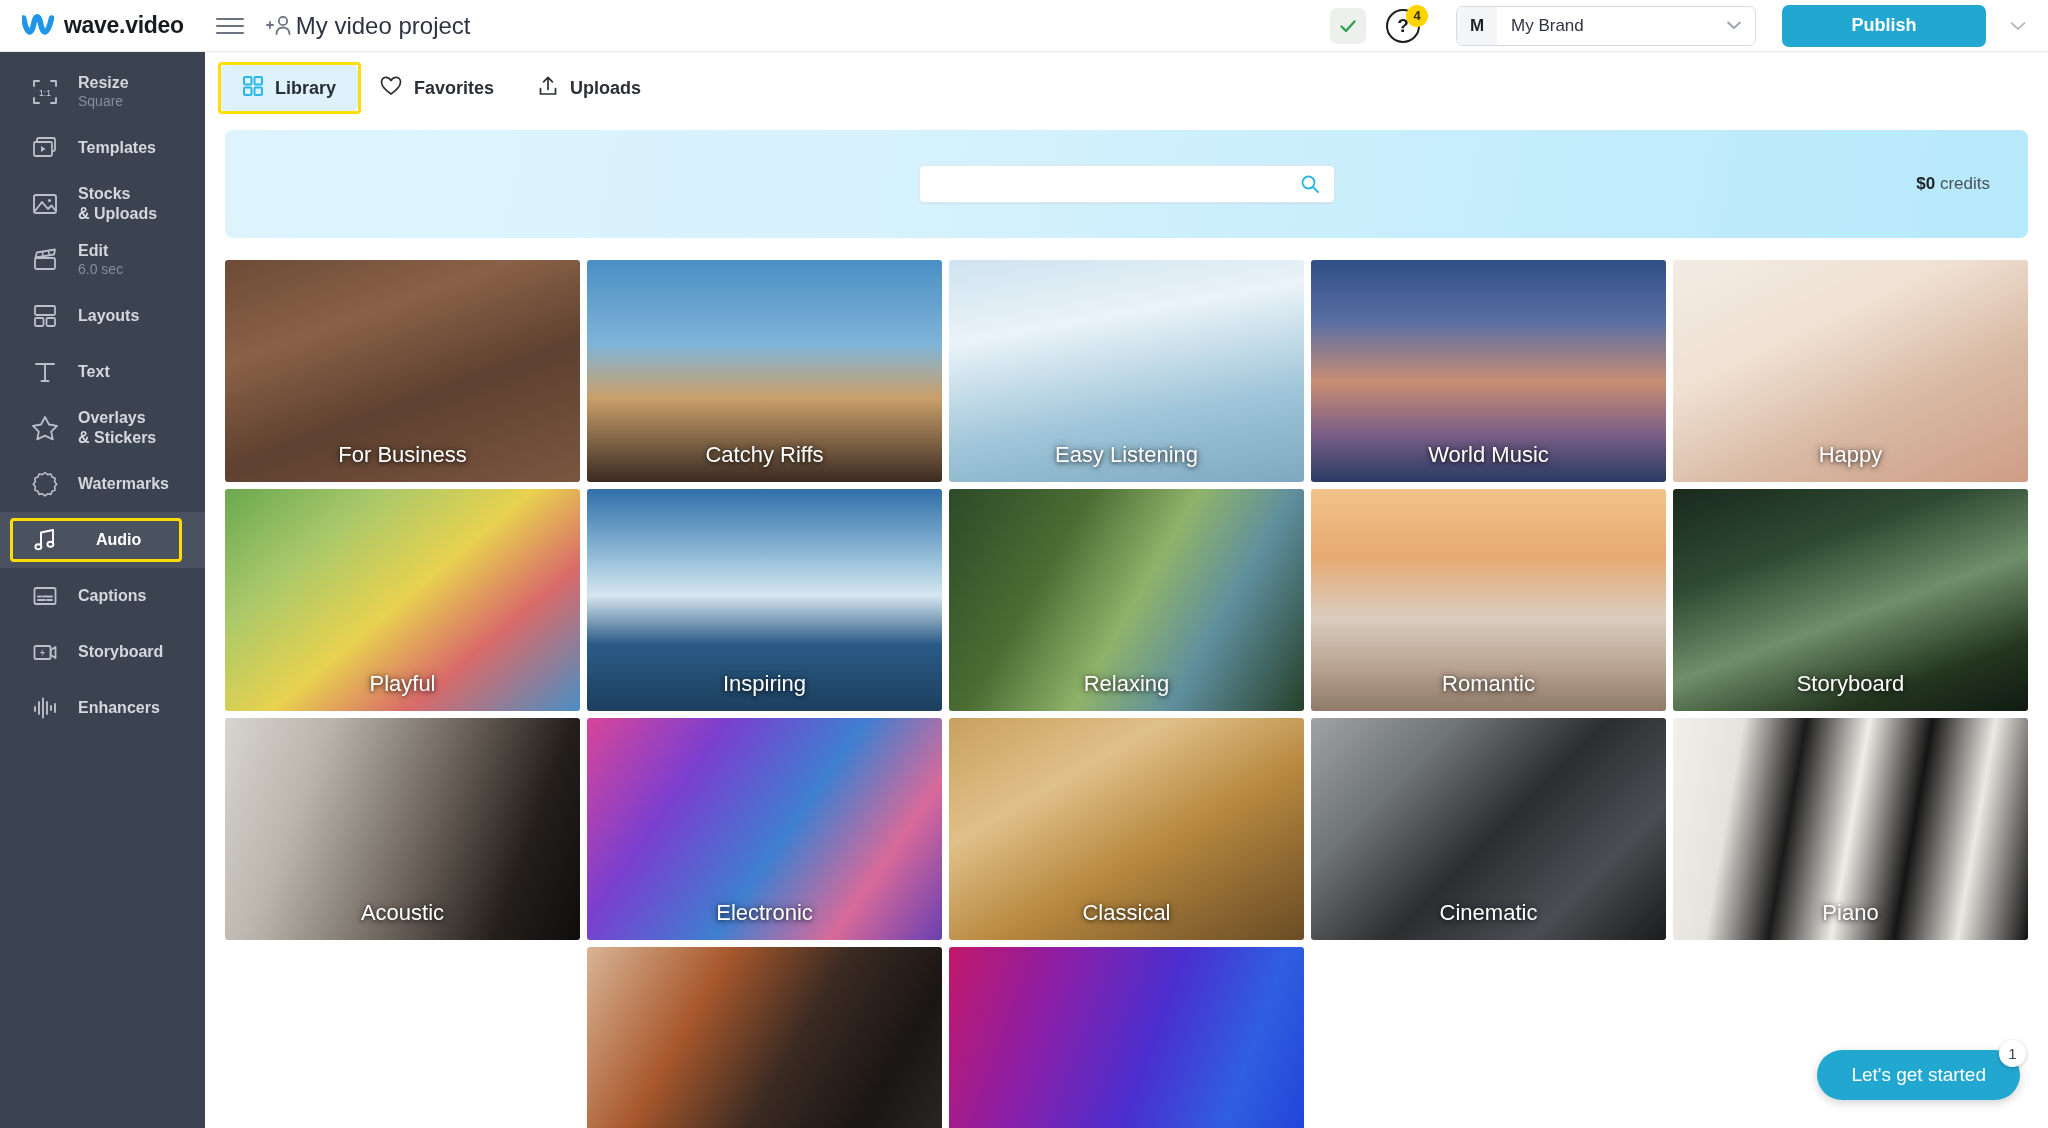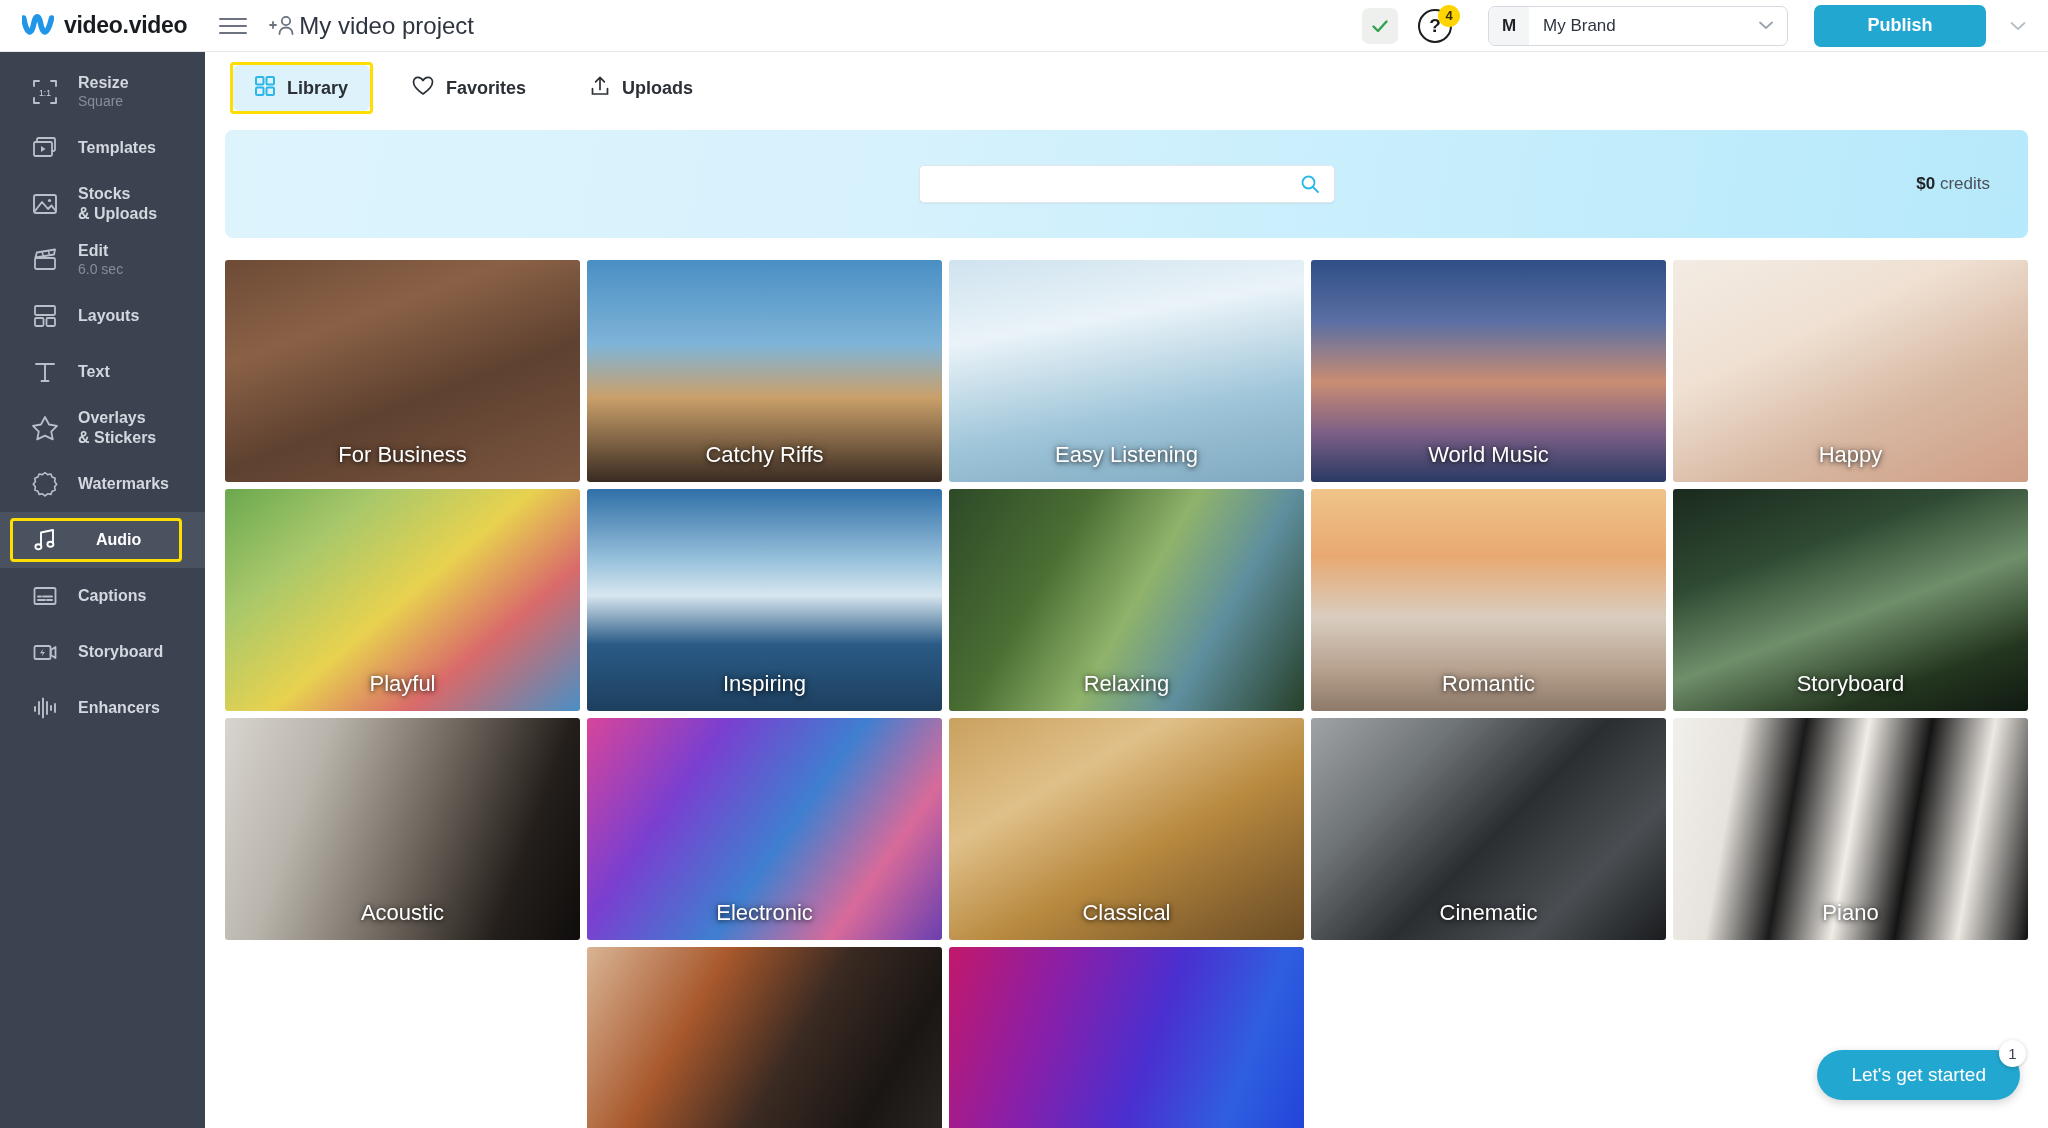--- a/index.html
+++ b/index.html
@@ -53,21 +53,21 @@
     overflow:hidden; cursor:pointer; margin-right:26px;
   }
   .brand-avatar {
     width:40px; height:40px; background:#f4f5f7; color:#1f2328;
     display:flex; align-items:center; justify-content:center;
     font-weight:bold; font-size:17px;
   }
   .brand-label { flex:1; padding-left:14px; font-size:17px; color:#2e3440; }
   .caret { margin-right:14px; color:#9aa2ad; font-size:13px; }
   .publish-btn {
-    width:172px; height:42px; border-radius:7px; background:#22a7d0;
+    width:204px; height:42px; border-radius:7px; background:#22a7d0;
     color:#fff; font-size:18px; font-weight:bold;
     display:flex; align-items:center; justify-content:center;
     cursor:pointer; border:none; margin-right:24px;
     font-family: "Liberation Sans", sans-serif;
   }
   .topbar-caret { color:#b6bdc6; font-size:15px; margin-right:8px; cursor:pointer; }
 
   
   .sidebar {
     position:absolute; top:52px; left:0;
@@ -94,21 +94,21 @@
 
   
   .main {
     position:absolute; top:52px; left:205px;
     width:1843px; height:1076px;
     background:#ffffff;
     overflow:hidden;
   }
   .tabs {
     display:flex; align-items:center; height:72px;
-    padding-left:28px; gap:20px;
+    padding-left:16px; gap:0;
   }
   .tab {
     display:flex; align-items:center; gap:12px;
     height:46px; padding:0 22px; border-radius:6px; cursor:pointer;
     font-size:18px; color:#2b2f36; font-weight:bold; position:relative;
   }
   .tab.active { background:#ddf2fa; }
   .tab-highlight {
     position:absolute; left:-3px; top:-3px; right:-3px; bottom:-3px;
     border:3px solid #ffdd00; border-radius:4px; pointer-events:none;
@@ -175,21 +175,21 @@
   }
 </style>
 </head>
 <body>
 
 <div class="topbar">
   <div class="brand">
     <svg class="brand-mark" viewBox="0 0 40 28">
       <path d="M2 4 C6 26, 12 26, 15 10 C17 0, 21 0, 23 10 C26 26, 32 26, 37 4" fill="none" stroke="#2196e8" stroke-width="7" stroke-linecap="round" stroke-linejoin="round"></path>
     </svg>
-    <span class="brand-name">video.video</span>
+    <span class="brand-name">wave.video</span>
   </div>
 
   <div class="hamburger">
     <span></span>
       <span></span>
       <span></span>
   </div>
 
   <svg class="invite-icon" viewBox="0 0 26 24">
     <circle cx="17" cy="7" r="4.2" fill="none" stroke="#6b7280" stroke-width="1.8"></circle>

